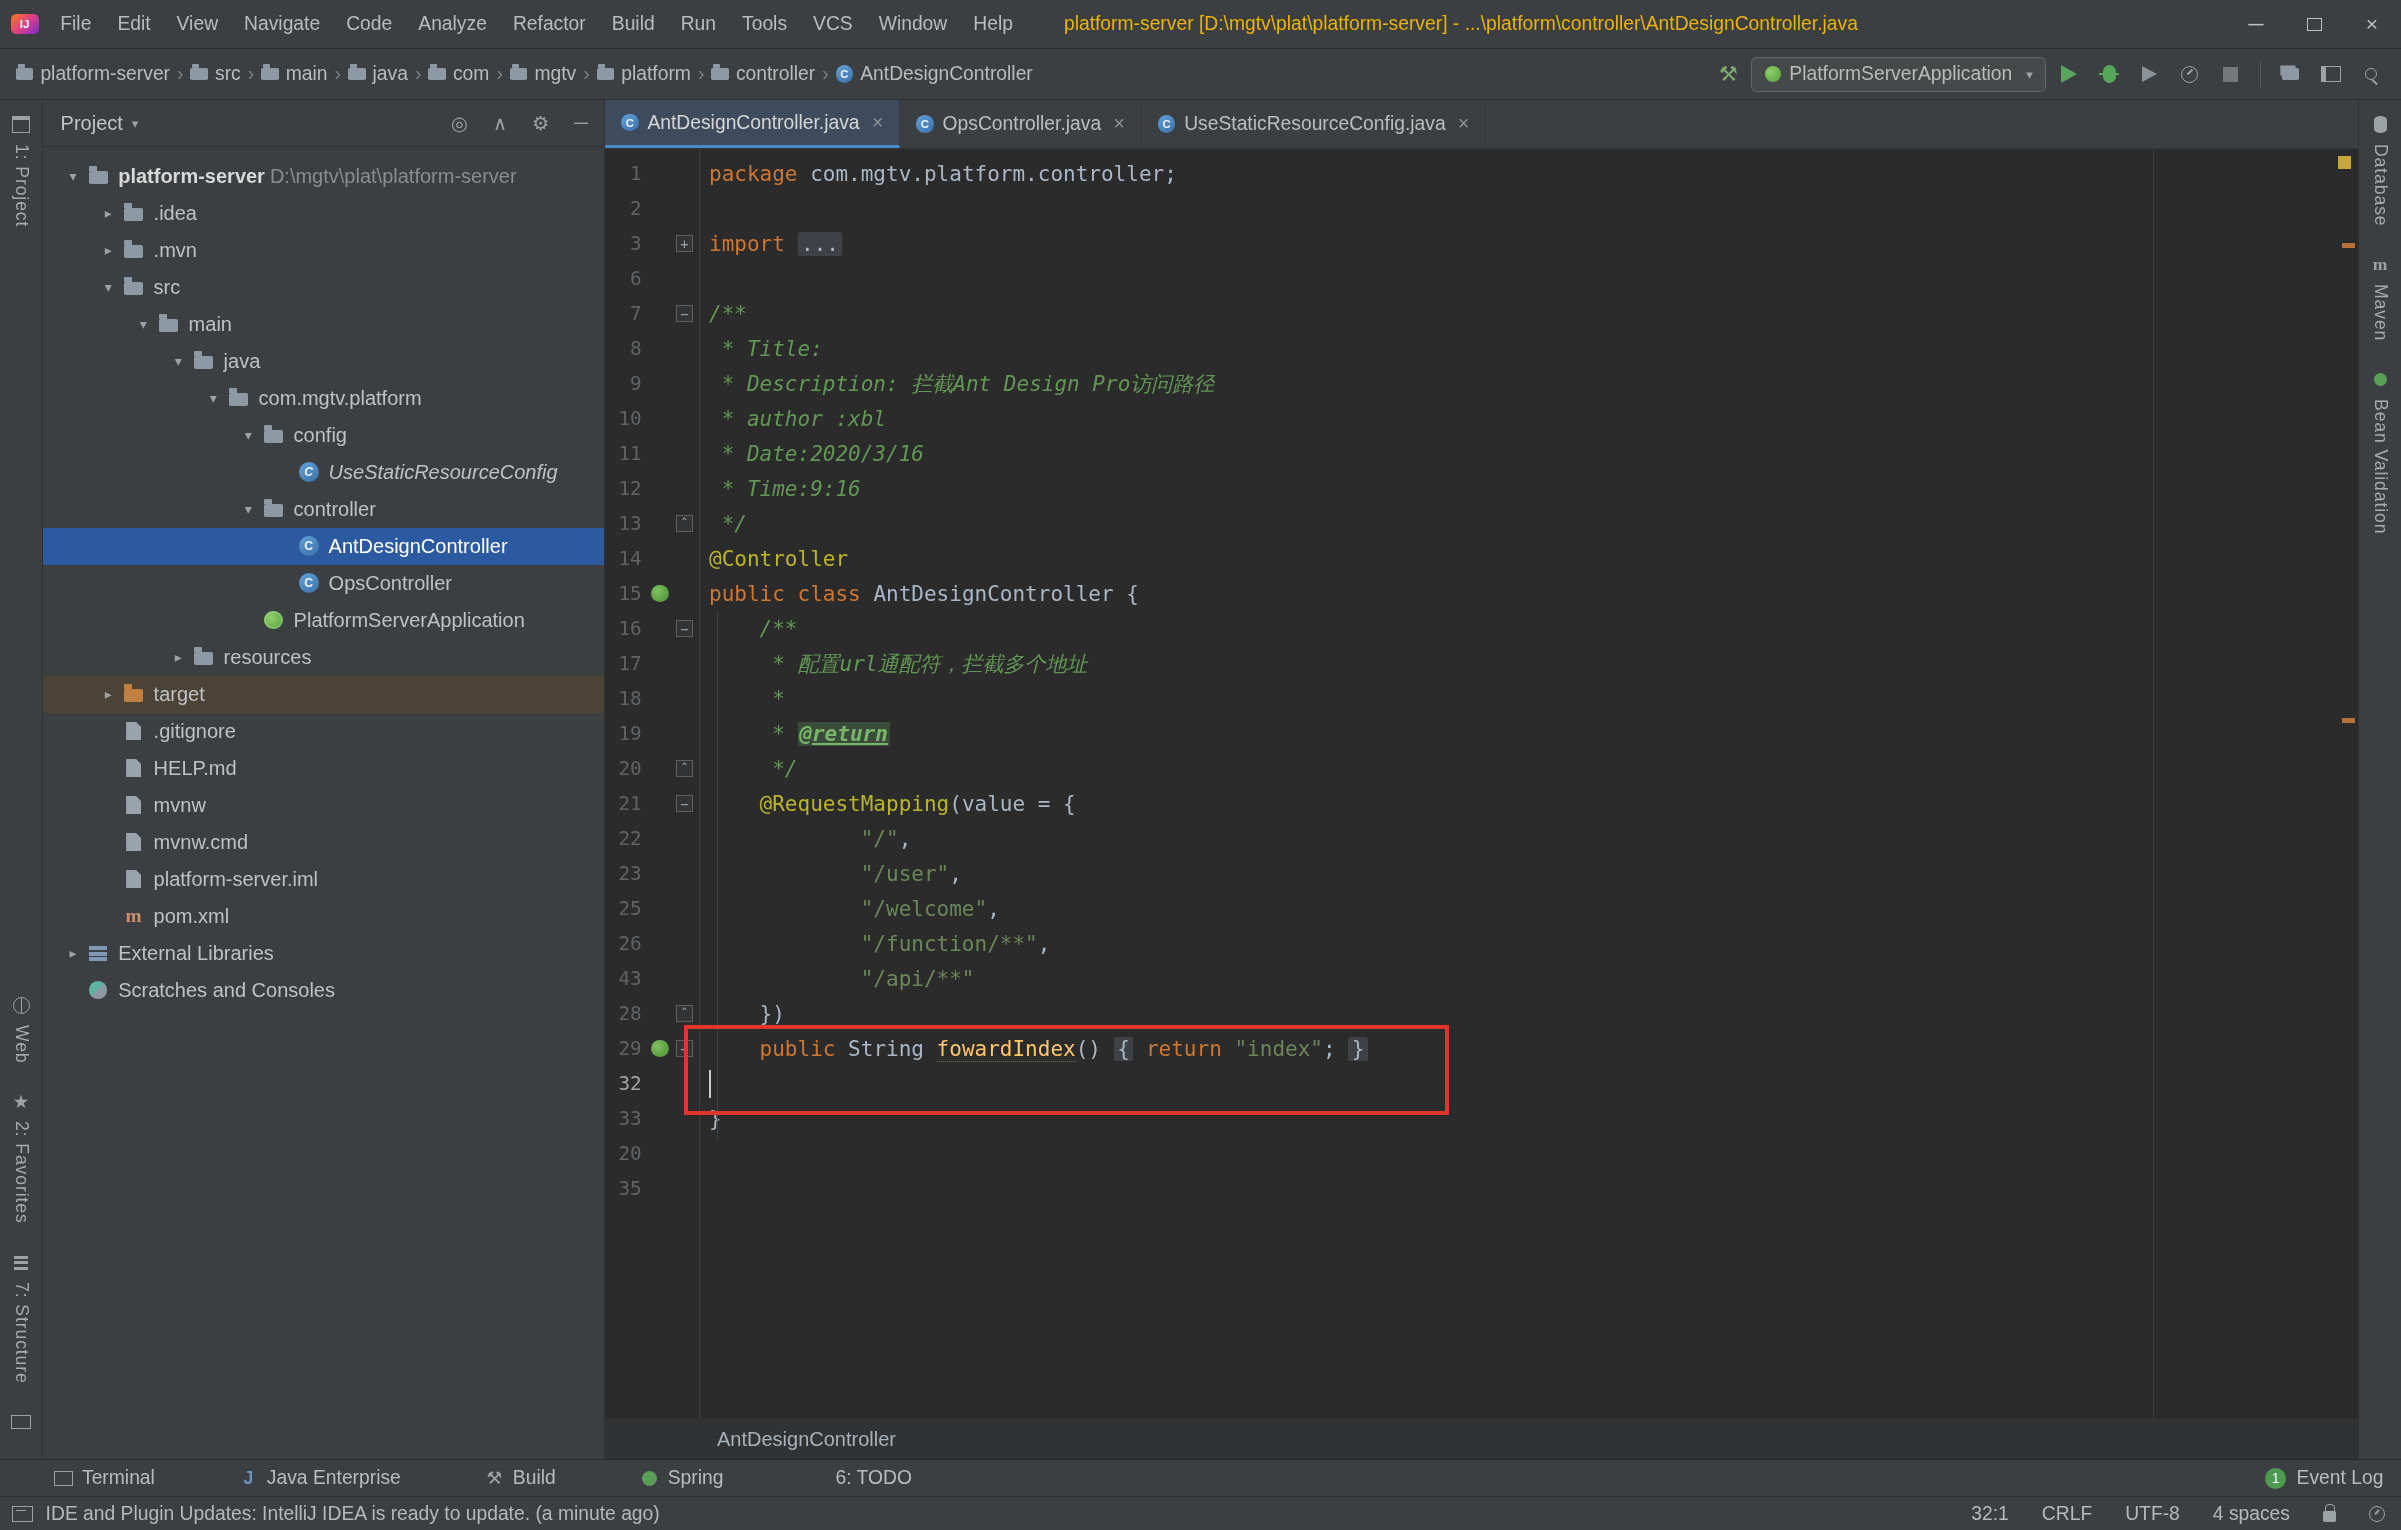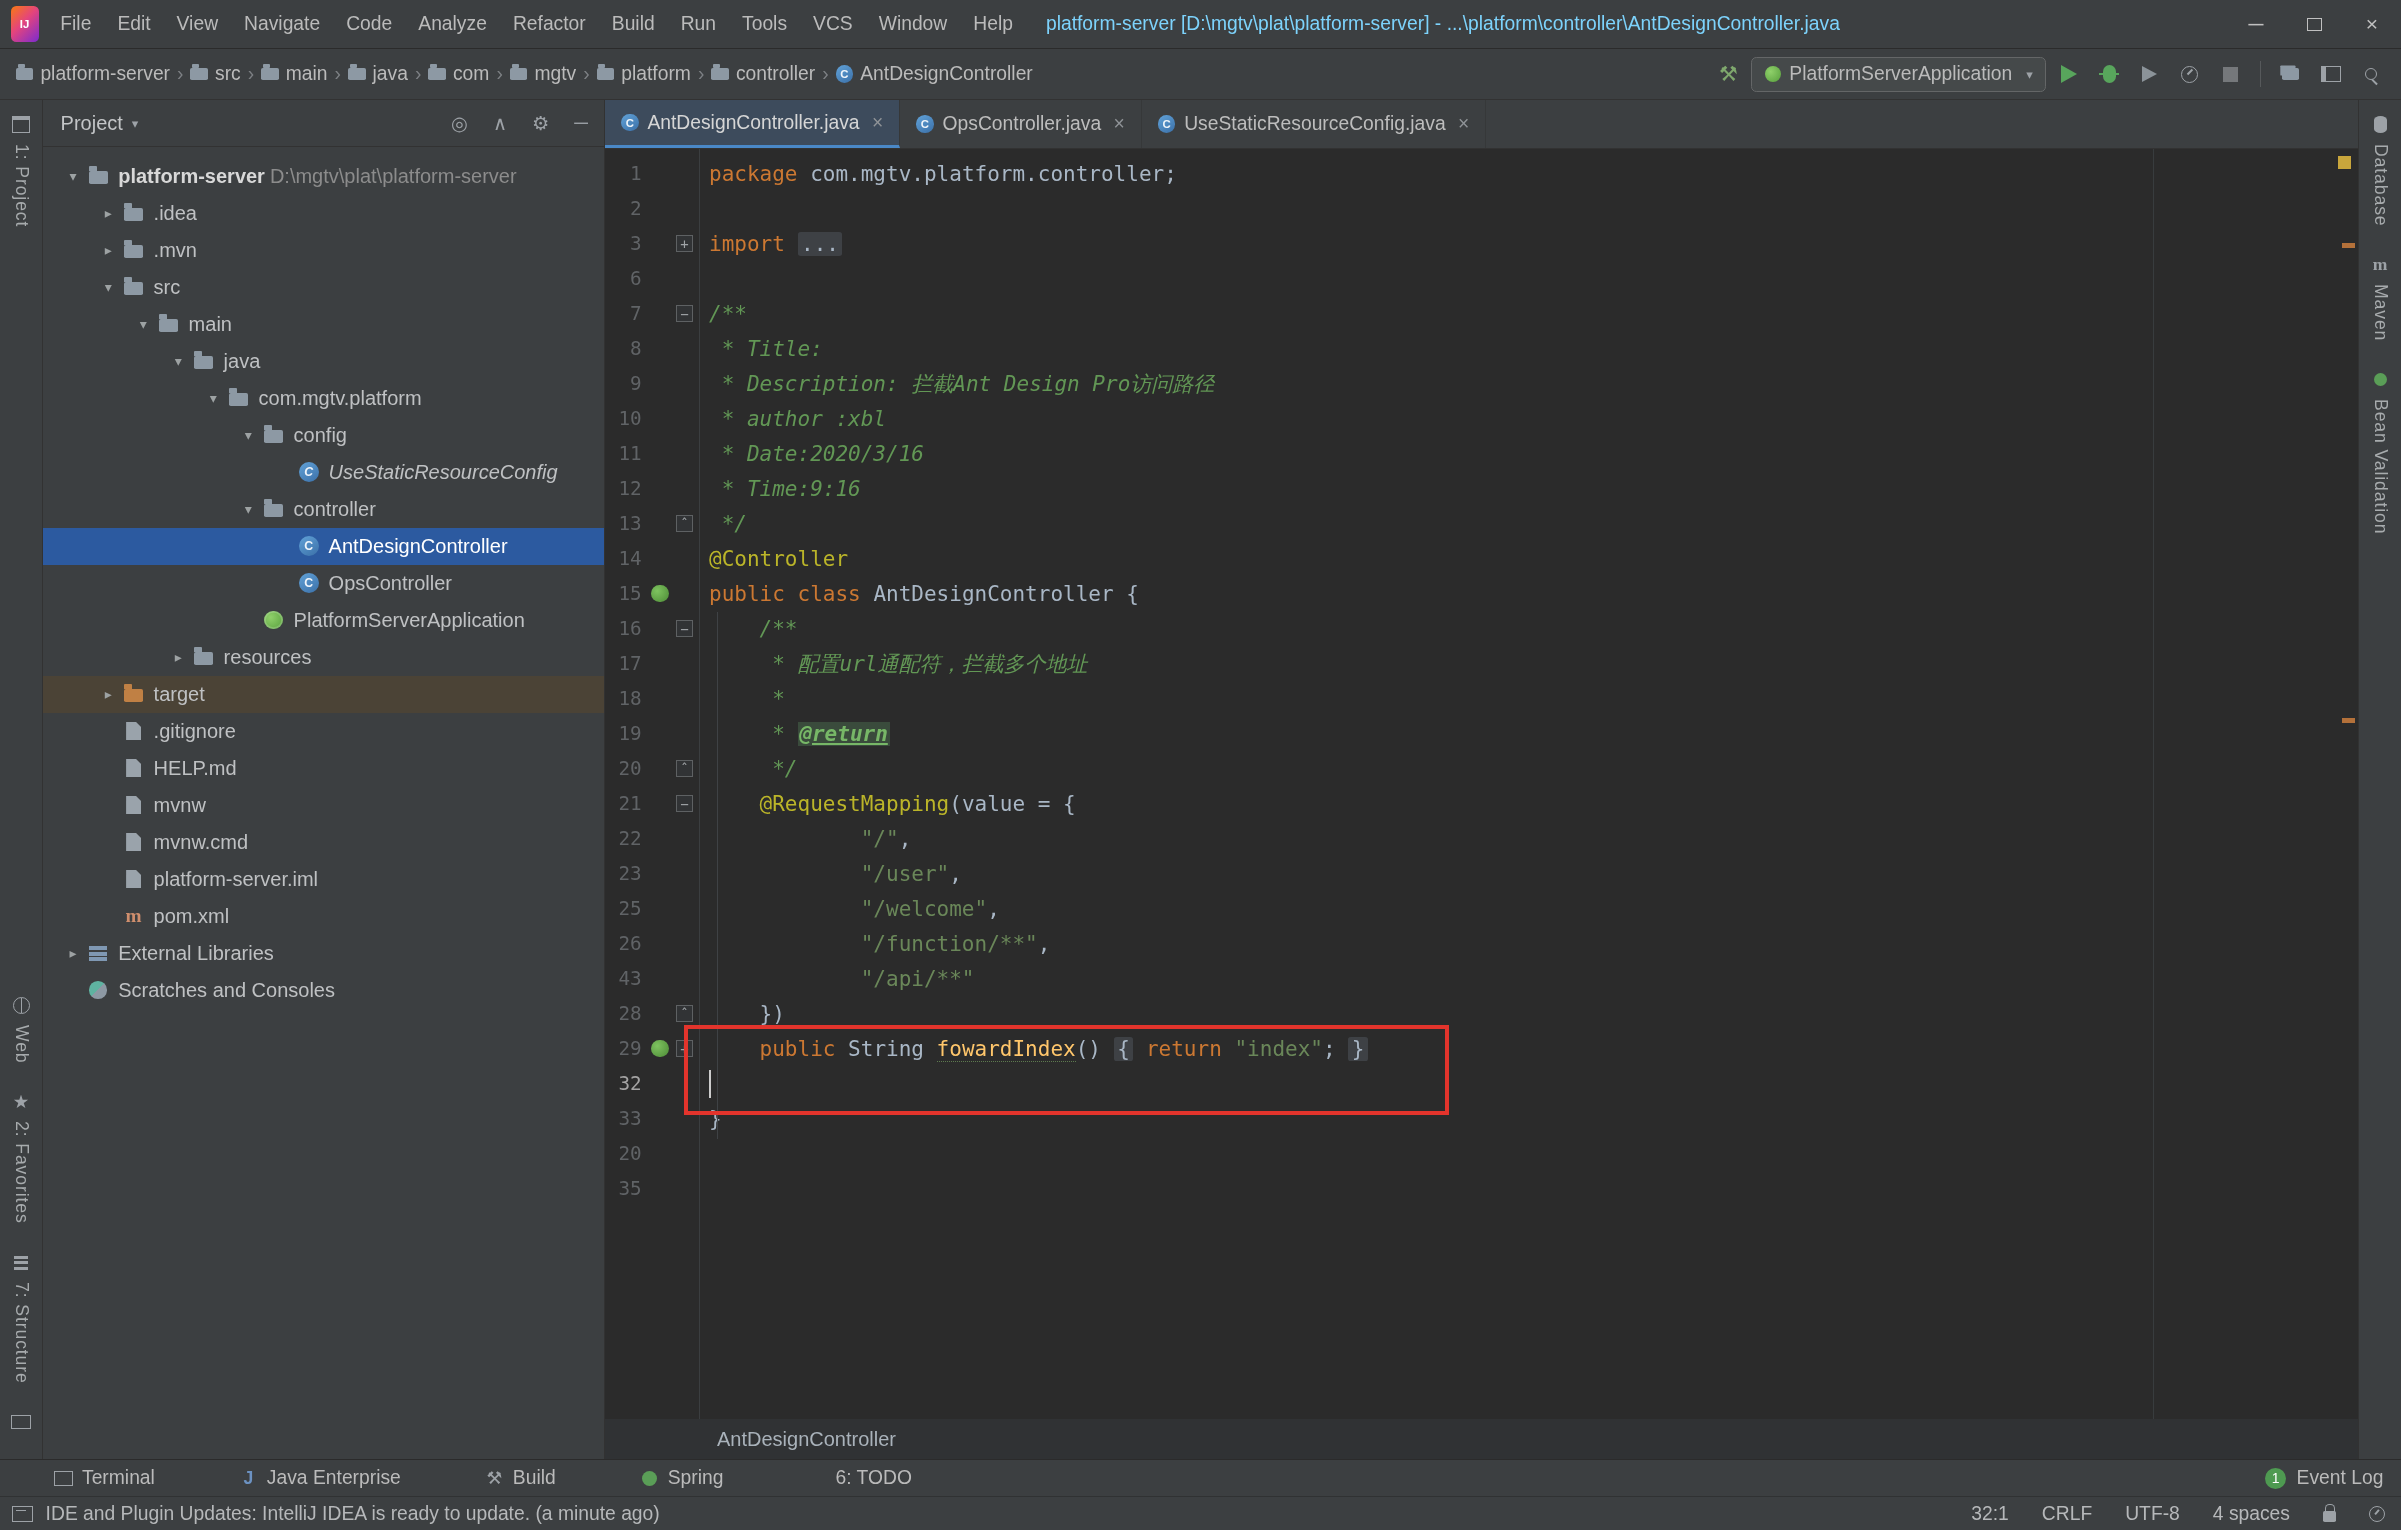--- a/index.html
+++ b/index.html
@@ -3,28 +3,28 @@
 <meta charset="utf-8">
 <style>
   * { margin:0; padding:0; box-sizing:border-box; cursor:default; }
   html,body { width:2401px; height:1531px; overflow:hidden; background:#2b2b2b;
               font-family:"Liberation Sans", sans-serif; color:#bbbbbb; }
   #app { width:2401px; height:1531px; display:flex; flex-direction:column; }
 
   
   .titlebar { height:49px; background:#3c3f41; display:flex; align-items:center;
               border-bottom:0.9px solid #2b2b2b; flex:none; }
-  .logo { width:28px; height:36px; margin:0 8.8px 0 10.5px; border-radius:5.3px;
+  .logo { width:28px; height:20px; margin:0 8.8px 0 10.5px; border-radius:5.3px;
           background:linear-gradient(135deg,#f97a12,#e4447d 45%,#7b2bd0);
           display:flex; align-items:center; justify-content:center;
           color:#fff; font-size:11.4px; font-weight:bold; flex:none; }
   .menubar { display:flex; align-items:center; height:100%; }
   .menu-item { padding:0 13px; font-size:19.3px; color:#bbbbbb; height:100%;
                display:flex; align-items:center; }
-  .win-title { flex:1; margin-left:20px; font-size:19.3px; color:#7dd3fc;
+  .win-title { flex:1; margin-left:38px; font-size:19.3px; color:#eab308;
                white-space:nowrap; overflow:hidden; text-overflow:ellipsis; }
   .win-controls { display:flex; height:100%; flex:none; }
   .wbtn { width:58px; height:100%; display:flex; align-items:center; justify-content:center;
           color:#c0c0c0; font-size:21px; }
   .wbtn .maxbox { width:15px; height:13px; border:1.8px solid #c0c0c0; display:inline-block; }
 
   
   .navbar { height:51px; background:#3c3f41; border-bottom:0.9px solid #323232;
             display:flex; align-items:center; padding:0 12.3px; flex:none; }
   .crumbs { display:flex; align-items:center; flex:1; overflow:hidden; white-space:nowrap; }

